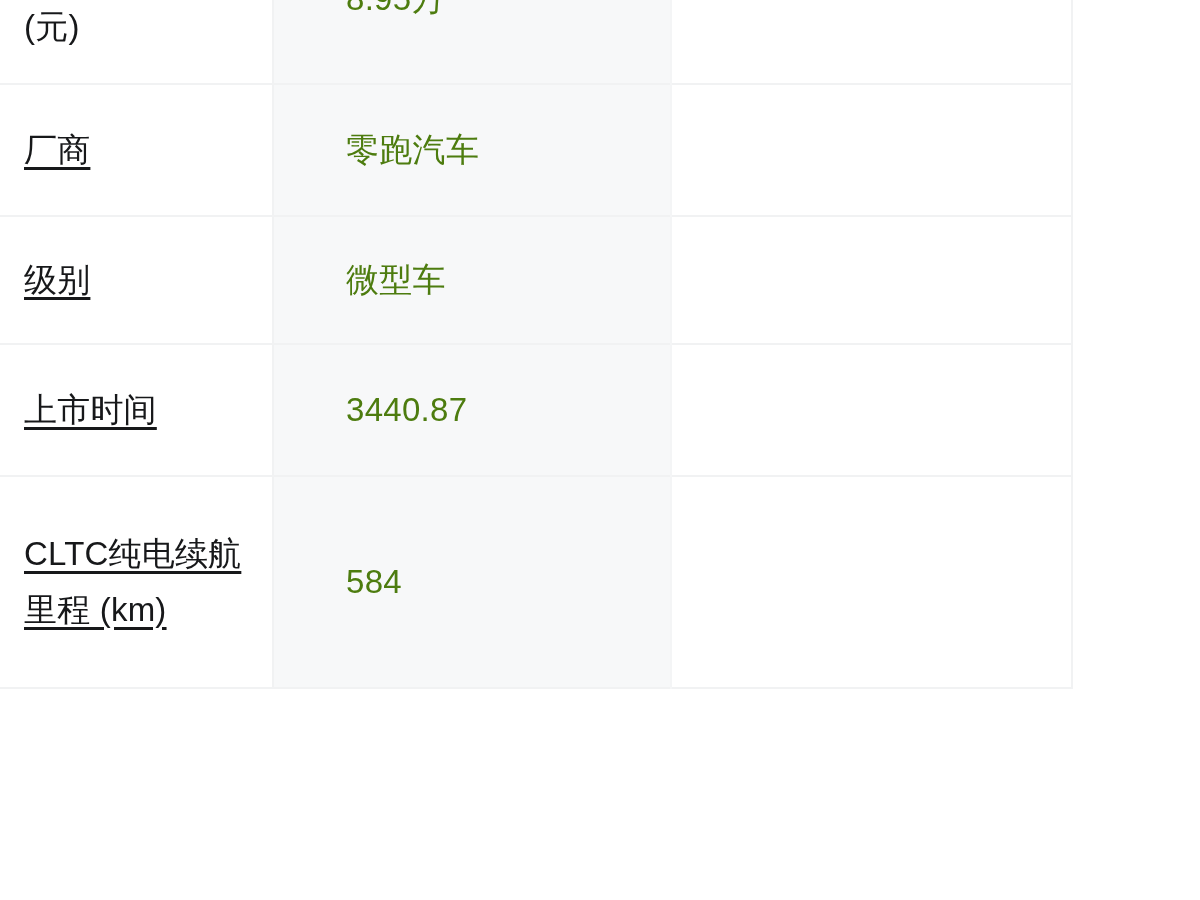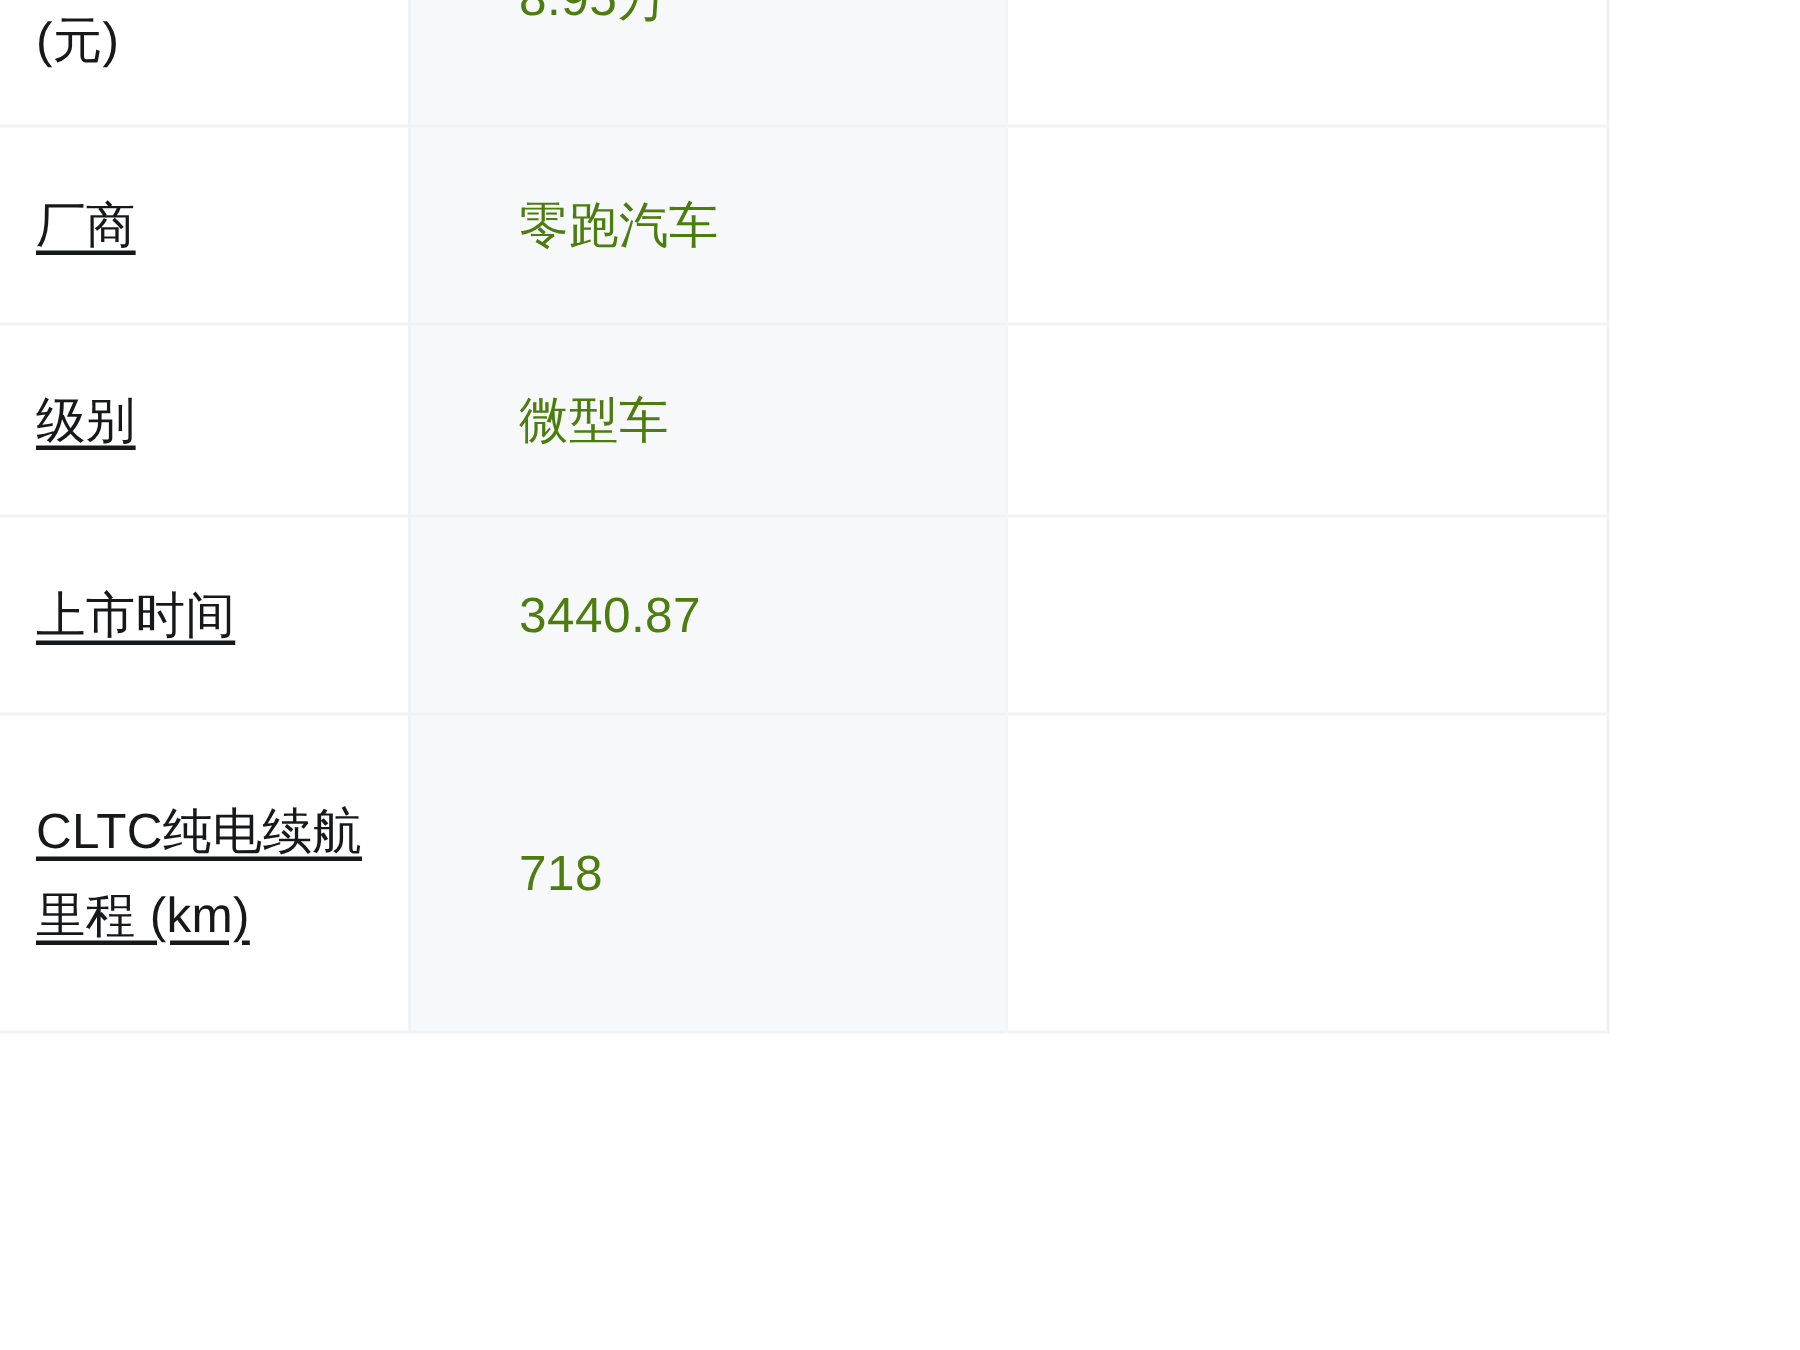--- a/index.html
+++ b/index.html
@@ -142,21 +142,21 @@
             <span class="value-text">3440.87</span>
           </td>
         <td class="cell-extra">
             <span class="value-text"></span>
           </td>
       </tr>
 
       <tr class="row-5">
         <td class="cell-label"><span class="label-text is-link">CLTC纯电续航里程 (km)</span></td>
         <td class="cell-value">
-            <span class="value-text">718</span>
+            <span class="value-text">584</span>
           </td>
         <td class="cell-extra">
             <span class="value-text"></span>
           </td>
       </tr>
 
     </tbody>
   </table>
 </div>
 

